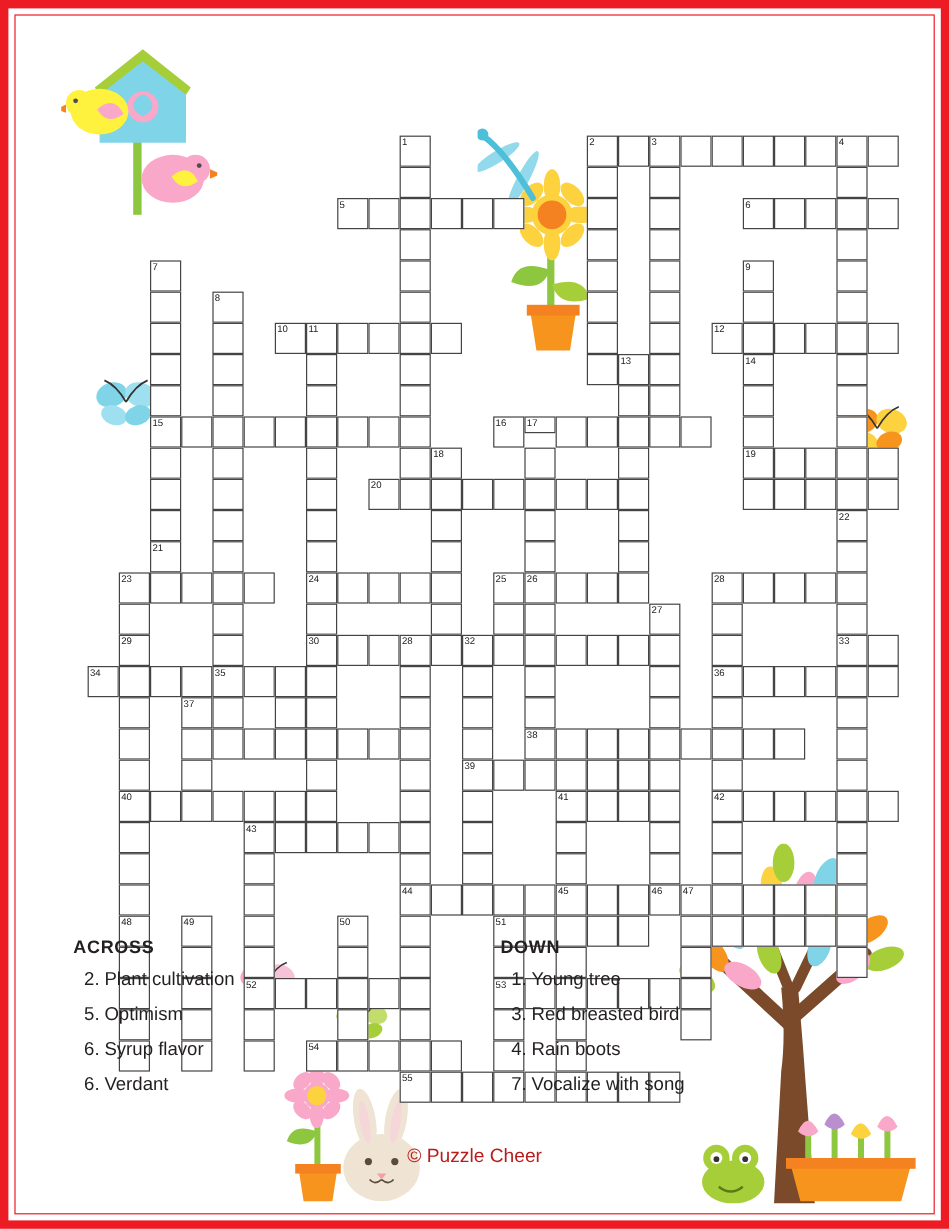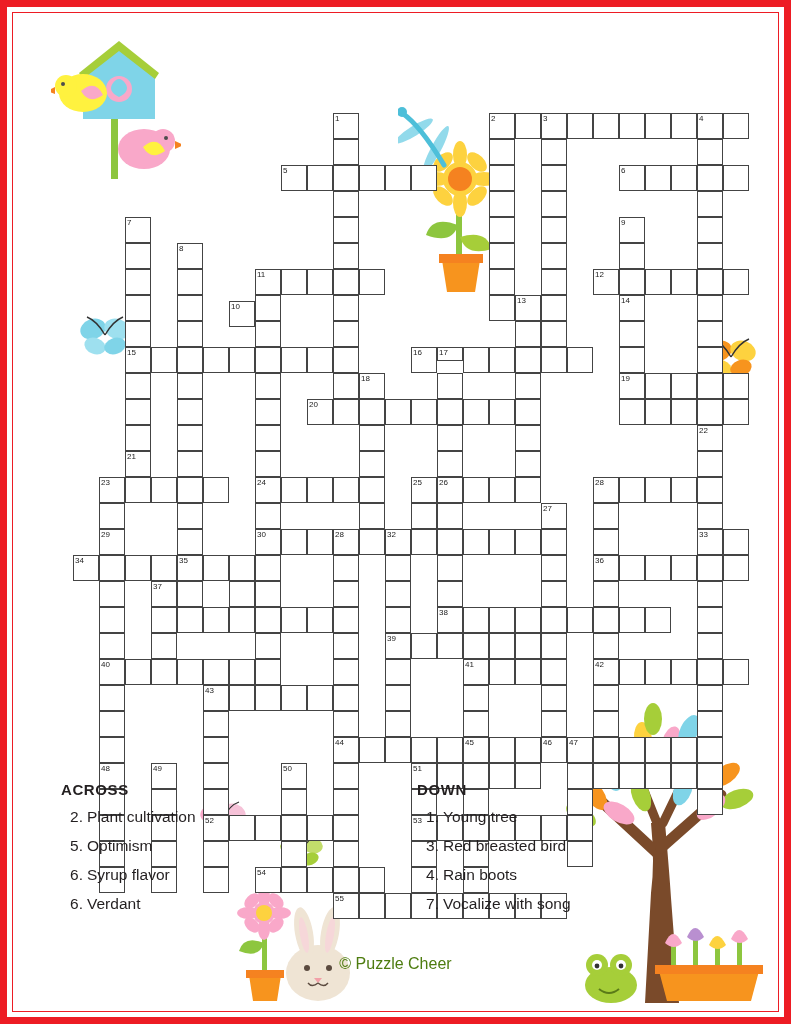--- a/index.html
+++ b/index.html
@@ -59,21 +59,21 @@
   .clue-col.down{left:404px;}
   .clue-head{font-weight:bold;letter-spacing:0.6px;font-size:15px;margin-bottom:10px;}
   .clue-item{margin:0 0 11px 0;white-space:nowrap;}
   .clue-num{display:inline-block;text-align:right;width:22px;margin-right:4px;}
 
   .copyright{
     position:absolute;
     bottom:38px;left:0;width:100%;
     text-align:center;
     font-size:16px;
-    color:#4d7c0f;
+    color:#b91c1c;
   }
 
   
   .deco{position:absolute;}
   .deco svg{display:block;}
 </style>
 </head>
 <body>
 
 <div class="page">
@@ -316,21 +316,21 @@
         <div class="cell" style="left: 104px; top: 130px; width: 26px; height: 26px;">
           <span>8</span>
         </div>
         <div class="cell" style="left: 260px; top: 130px; width: 26px; height: 26px;"></div>
         <div class="cell" style="left: 416px; top: 130px; width: 26px; height: 26px;"></div>
         <div class="cell" style="left: 468px; top: 130px; width: 26px; height: 26px;"></div>
         <div class="cell" style="left: 546px; top: 130px; width: 26px; height: 26px;"></div>
         <div class="cell" style="left: 624px; top: 130px; width: 26px; height: 26px;"></div>
         <div class="cell" style="left: 52px; top: 156px; width: 26px; height: 26px;"></div>
         <div class="cell" style="left: 104px; top: 156px; width: 26px; height: 26px;"></div>
-        <div class="cell" style="left: 156px; top: 156px; width: 26px; height: 26px; margin-top: 32px;">
+        <div class="cell" style="left: 156px; top: 156px; width: 26px; height: 26px;">
           <span>10</span>
         </div>
         <div class="cell" style="left: 182px; top: 156px; width: 26px; height: 26px;">
           <span>11</span>
         </div>
         <div class="cell" style="left: 208px; top: 156px; width: 26px; height: 26px;"></div>
         <div class="cell" style="left: 234px; top: 156px; width: 26px; height: 26px;"></div>
         <div class="cell" style="left: 260px; top: 156px; width: 26px; height: 26px;"></div>
         <div class="cell" style="left: 286px; top: 156px; width: 26px; height: 26px;"></div>
         <div class="cell" style="left: 416px; top: 156px; width: 26px; height: 26px;"></div>

